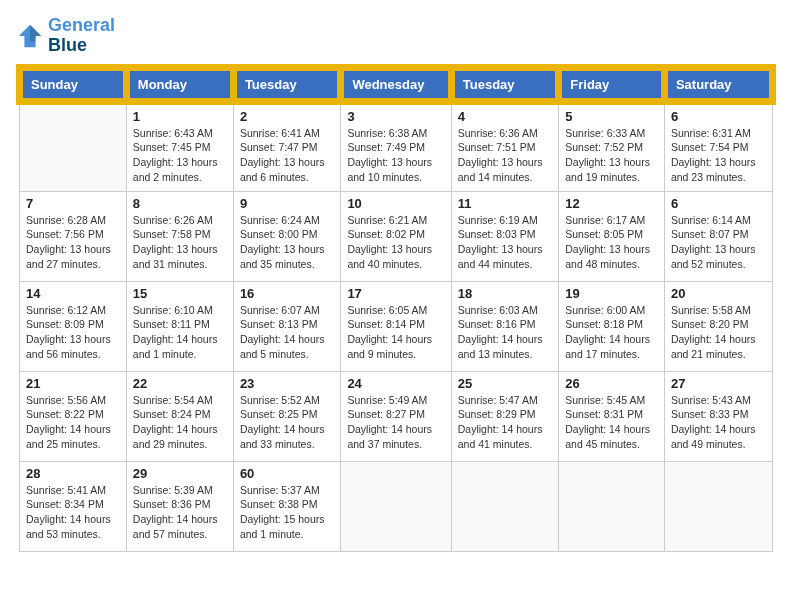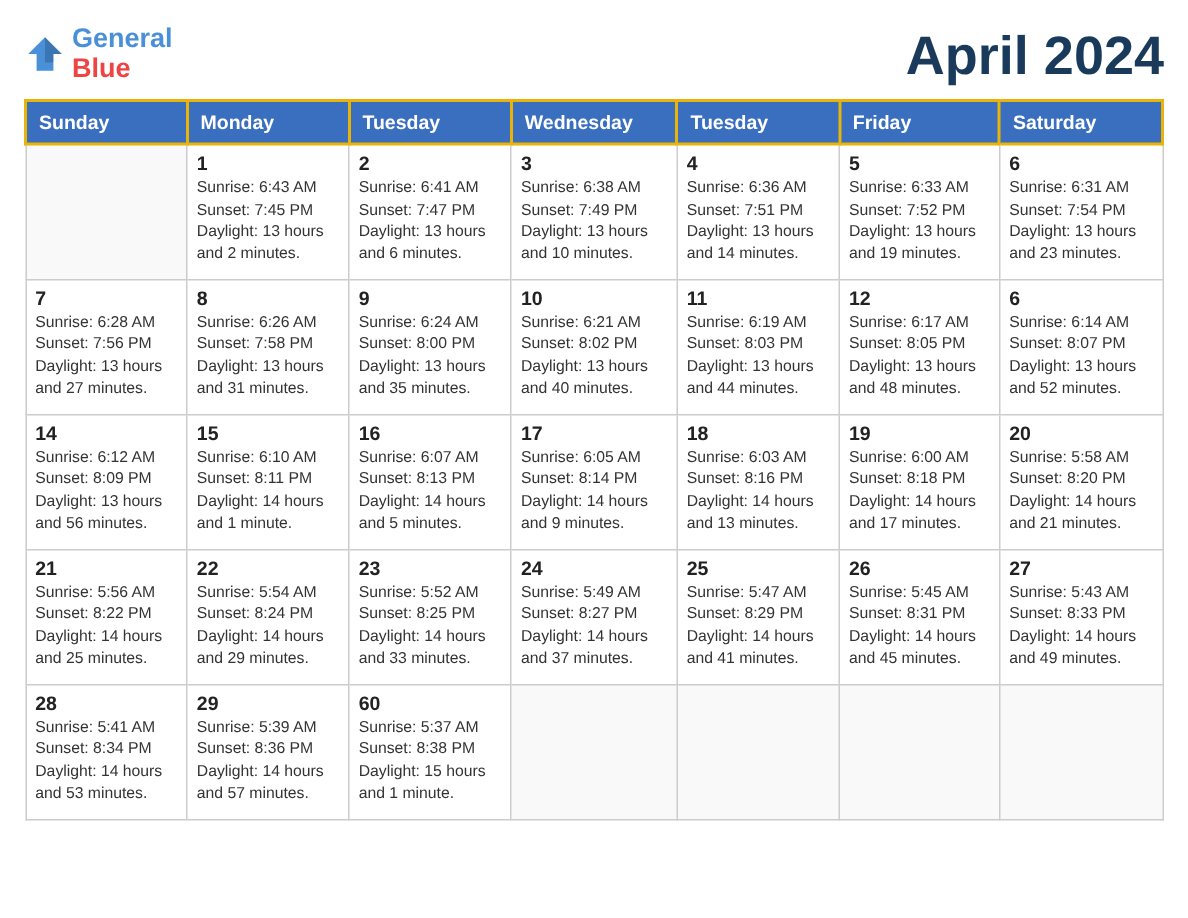--- a/index.html
+++ b/index.html
@@ -51,21 +51,21 @@
       border-collapse: collapse;
       font-size: 11px;
     }
     thead th {
       background: #3a6fbf;
       color: #fff;
       text-align: left;
       padding: 6px 8px;
       font-size: 13px;
       font-weight: bold;
-      border: 2px solid #eab308;
+      border: 7px solid #eab308;
     }
     tbody td {
       border: 1px solid #ccc;
       vertical-align: top;
       padding: 4px 6px;
       width: 113px;
       min-height: 80px;
       height: 90px;
     }
     .day-num {
@@ -88,25 +88,24 @@
 <body>
 
 <div class="header">
   <div class="logo">
     <svg class="logo-icon" viewBox="0 0 40 40">
       <polygon points="20,4 36,20 28,20 28,36 12,36 12,20 4,20" fill="#4a90d9"></polygon>
       <polygon points="20,4 36,20 28,20 28,28 20,28" fill="#1a3a5c" opacity="0.3"></polygon>
     </svg>
     <div class="logo-text">
       <div><span>General</span></div>
-      <div><span style="color:#ef4444">Blue</span></div>
+      <div><span style="color:#0c4a6e">Blue</span></div>
     </div>
   </div>
   <div class="title-block">
-    <div class="month-title">April 2024</div>
   </div>
 </div>
 
 <table>
   <thead>
     <tr>
     <th>Sunday</th>
         <th>Monday</th>
         <th>Tuesday</th>
         <th>Wednesday</th>

